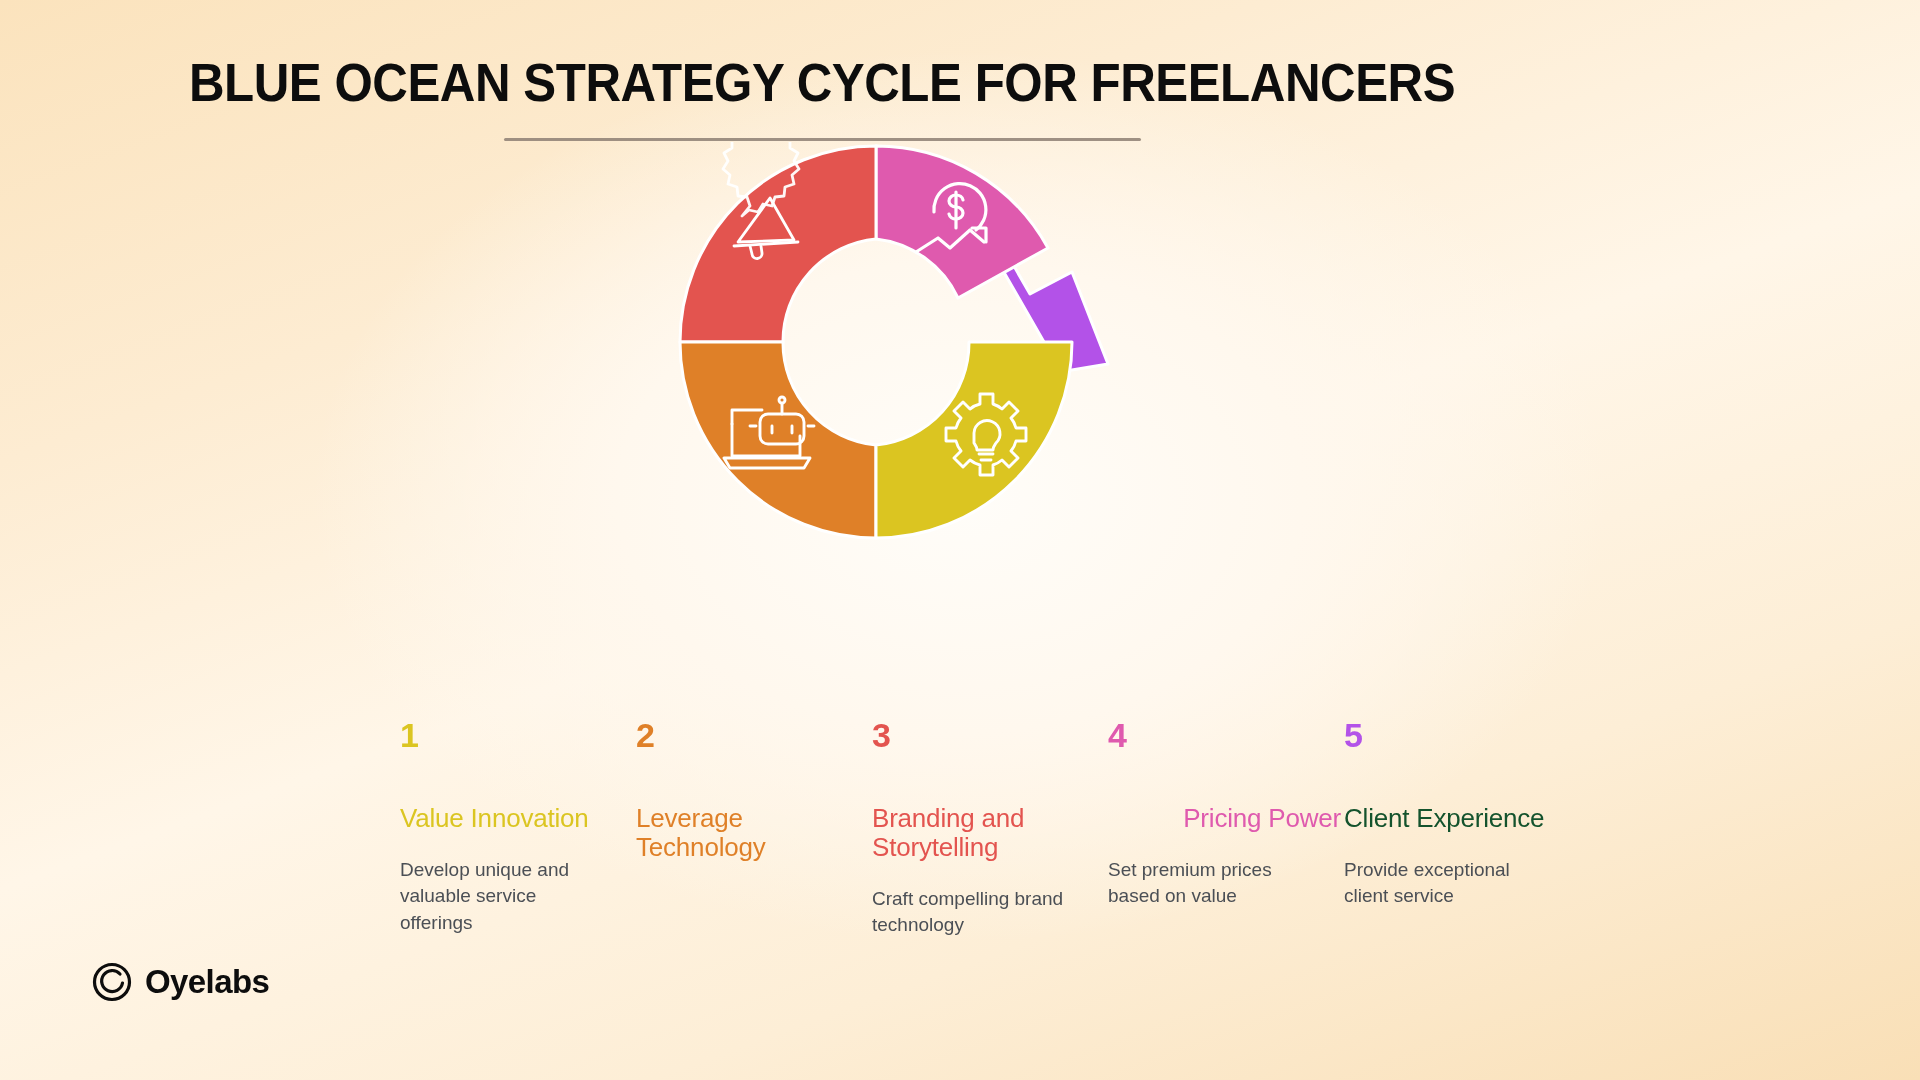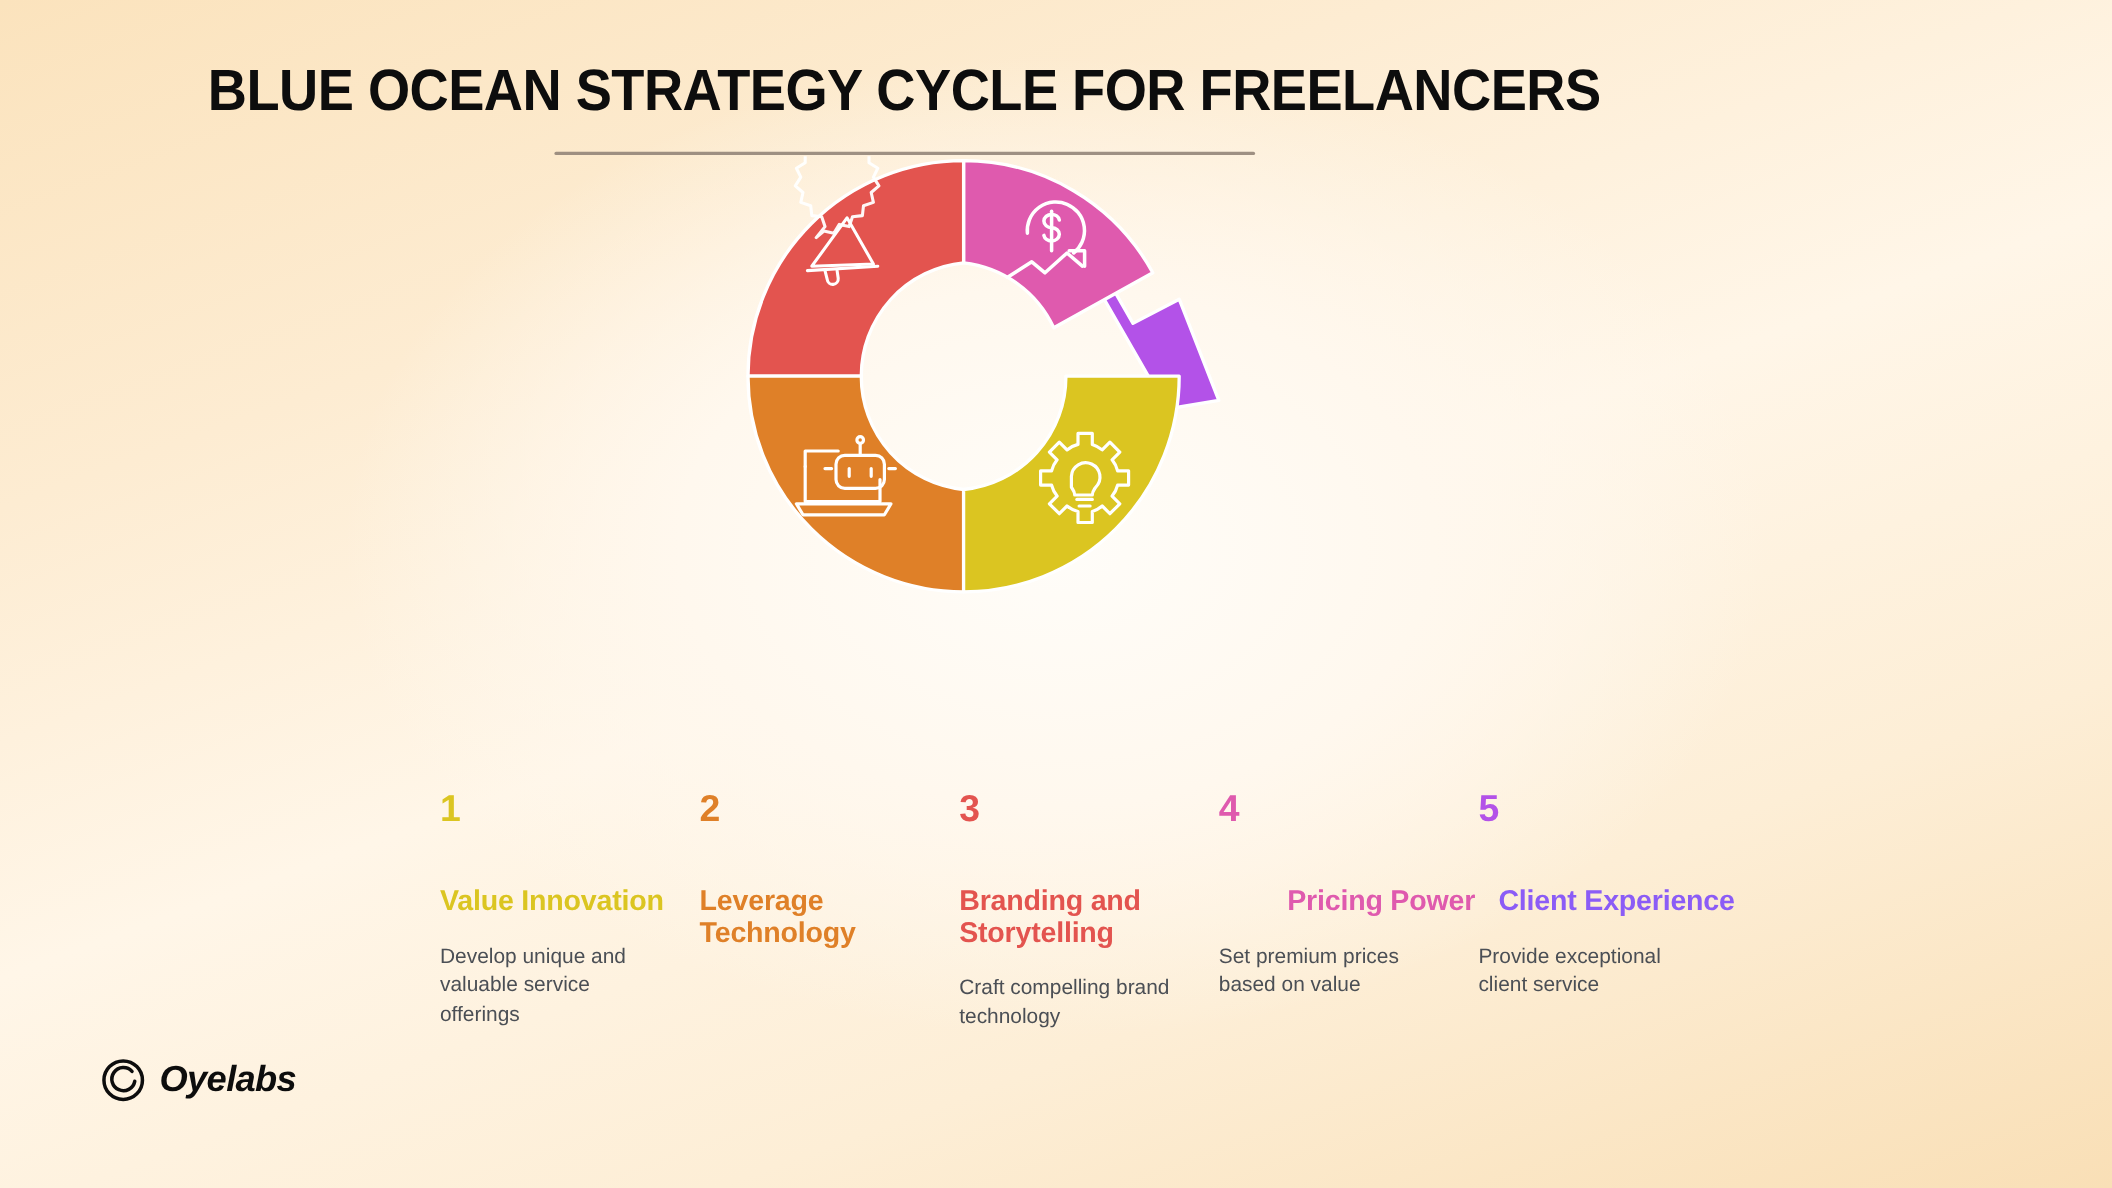--- a/index.html
+++ b/index.html
@@ -30,25 +30,25 @@
   }
 
   
   .donut-area { position:absolute; left:0; top:150px; width:1920px; height:430px; }
   .donut-svg { position:absolute; left:560px; top:-8px; }
 
   
   .steps { position:absolute; left:400px; top:718px; width:1460px; height:300px; display:flex; }
   .step { width:233px; margin-right:3px; }
   .step-num { font-size:34px; font-weight:700; line-height:1; margin-bottom:52px; }
-  .step-title { font-size:26px; font-weight:700; line-height:1.12; letter-spacing:-0.2px; margin-bottom:24px; }
+  .step-title { font-size:26px; font-weight:400; line-height:1.12; letter-spacing:-0.2px; margin-bottom:24px; }
   .step-desc { font-size:19px; line-height:1.38; color:#4b4f55; max-width:200px; }
 
   
-  .logo { position:absolute; left:92px; top:962px; display:flex; align-items:flex-start; gap:13px;font-style:italic; }
+  .logo { position:absolute; left:92px; top:962px; display:flex; align-items:center; gap:13px; }
   .logo-text { font-size:33px; font-weight:700; color:#0d0d0d; letter-spacing:-0.6px; }
 </style>
 </head>
 <body>
 
 <div class="title-wrap">
   <div class="title">BLUE OCEAN STRATEGY CYCLE FOR FREELANCERS</div>
   <div class="title-rule" style="background: rgb(141, 127, 115);"></div>
 </div>
 
@@ -156,21 +156,21 @@
   </div>
 
   <div class="step">
     <div class="step-num" style="color: rgb(223, 90, 174);">4</div>
     <div class="step-title" style="color: rgb(223, 90, 174); text-align: right;">Pricing Power</div>
     <div class="step-desc">Set premium prices based on value</div>
   </div>
 
   <div class="step">
     <div class="step-num" style="color: rgb(179, 82, 232);">5</div>
-    <div class="step-title" style="color: #8b5cf6; text-align: right;">Client Experience</div>
+    <div class="step-title" style="color: #14532d;">Client Experience</div>
     <div class="step-desc">Provide exceptional client service</div>
   </div>
 
 </div>
 
 <div class="logo">
   <svg width="40" height="40" viewBox="0 0 40 40">
     <circle cx="20" cy="20" r="17.5" fill="none" stroke="#0d0d0d" stroke-width="3.2"></circle>
     <path d="M 28 12 a 10.5 10.5 0 1 0 2.5 9" fill="none" stroke="#0d0d0d" stroke-width="3.2" stroke-linecap="round"></path>
   </svg>

